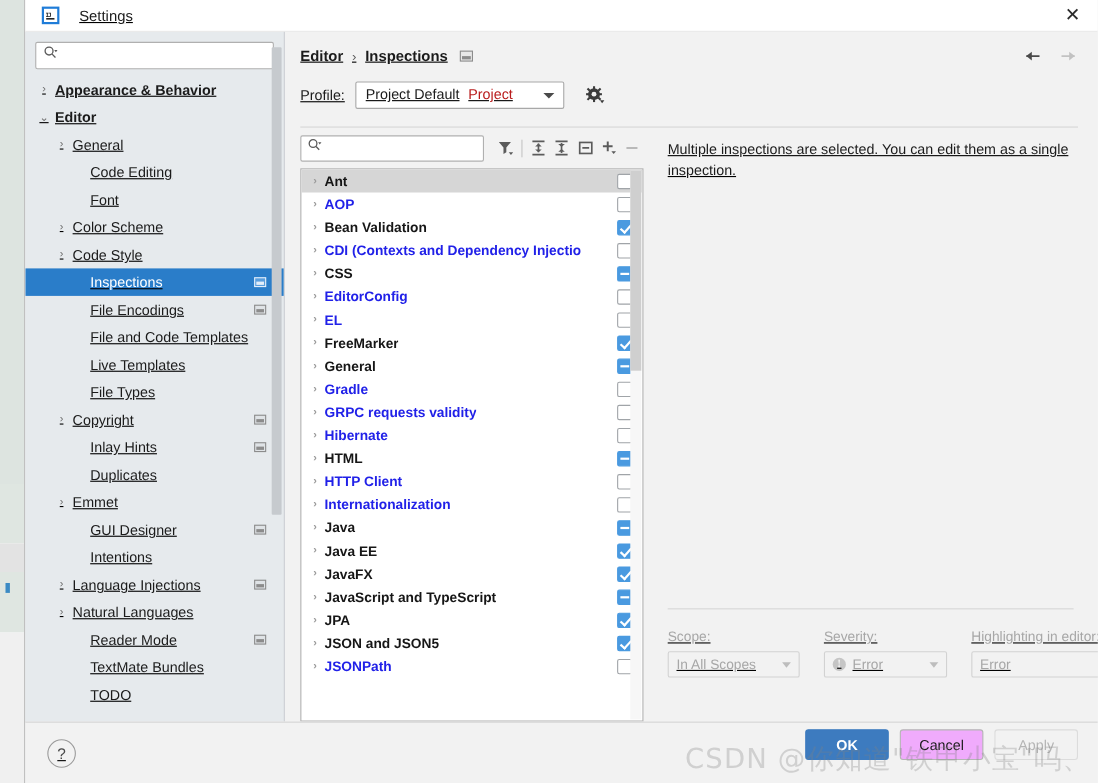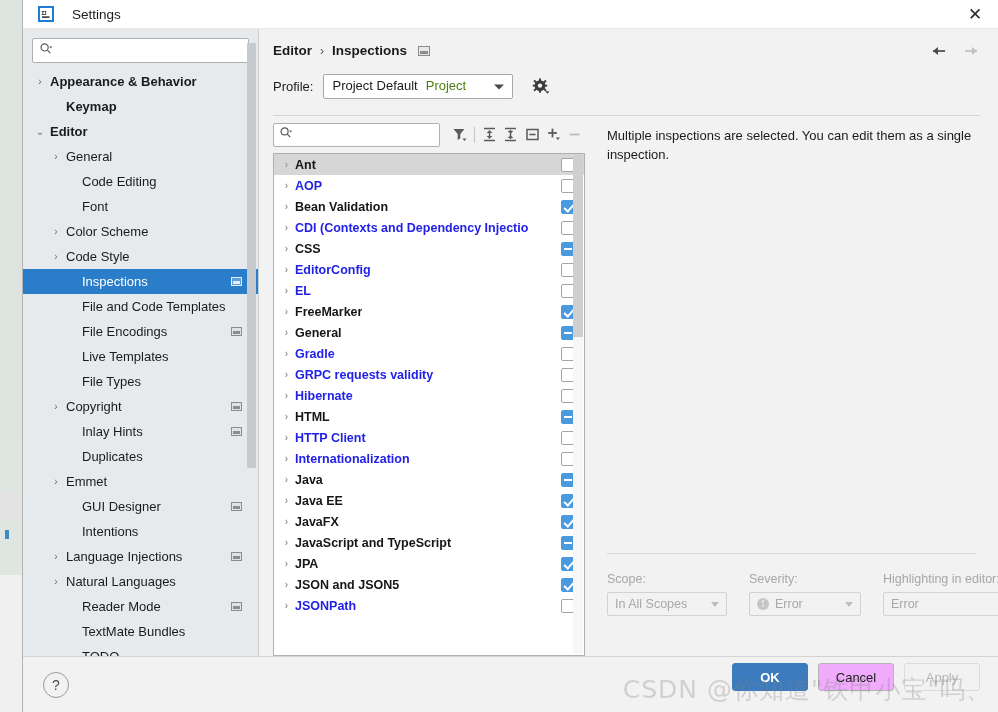--- a/index.html
+++ b/index.html
@@ -26,21 +26,21 @@
   .bg-d { top: 520px; height: 55px; background: #dfe6e1; }
   .bg-e { top: 575px; height: 137px; background: #f0f0f0; }
   .bg-dot { position: absolute; left: 5px; top: 530px; width: 4px; height: 9px; background: #3b8ac4; }
 
   
   .dialog {
     position: absolute; left: 22px; top: 0;
     width: 976px; height: 712px;
     background: #f2f2f2;
     border-left: 1px solid #b4b4b4;
-    display: flex; flex-direction: column;
+    display: flex; flex-direction: column; text-decoration: underline;
   }
 
   
   .titlebar {
     height: 29px; min-height: 29px;
     background: #ffffff;
     display: flex; align-items: center;
     position: relative;
     border-bottom: 1px solid #e8e8e8;
   }
@@ -162,21 +162,21 @@
     display: flex; align-items: center;
   }
   .profile-label { font-size: 13px; color: #1b1b1b; margin-right: 10px; }
   .profile-select {
     width: 190px; height: 25px;
     background: #ffffff; border: 1px solid #a8a8a8; border-radius: 2px;
     display: flex; align-items: center; padding: 0 6px 2px 8px;
     position: relative;
   }
   .profile-select .pv { font-size: 13px; color: #1b1b1b; }
-  .profile-select .ps { font-size: 13px; color: #4d7c0f; margin-left: 8px; }
+  .profile-select .ps { font-size: 13px; color: #b91c1c; margin-left: 8px; }
   .profile-select .caret {
     position: absolute; right: 8px; top: 50%; transform: translateY(-50%);
     width: 0; height: 0;
     border-left: 5px solid transparent; border-right: 5px solid transparent;
     border-top: 5px solid #4a4a4a;
   }
   .gear-btn { margin-left: 16px; width: 22px; height: 22px; display:flex; align-items:center; justify-content:center; position: relative; }
 
   .hsep { height: 1px; background: #d6d6d6; margin: 16px 18px 0 14px; }
 
@@ -354,24 +354,20 @@
             </span>
             <input type="text" placeholder="" style="">
           </div>
         </div>
 
         <div class="tree" id="tree">
             <div class="tree-row bold" style="padding-left: 10px;">
               <span class="twisty">›</span>
               <span class="lbl">Appearance &amp; Behavior</span>
             </div>
-            <div class="tree-row bold" style="padding-left: 26px;">
-              <span class="twisty"></span>
-              <span class="lbl">Keymap</span>
-            </div>
             <div class="tree-row bold" style="padding-left: 10px;">
               <span class="twisty">⌄</span>
               <span class="lbl">Editor</span>
             </div>
             <div class="tree-row" style="padding-left: 26px;">
               <span class="twisty">›</span>
               <span class="lbl">General</span>
             </div>
             <div class="tree-row" style="padding-left: 42px;">
               <span class="twisty"></span>
@@ -389,26 +385,26 @@
               <span class="twisty">›</span>
               <span class="lbl">Code Style</span>
             </div>
             <div class="tree-row selected" style="padding-left: 42px;">
               <span class="twisty"></span>
               <span class="lbl">Inspections</span>
               <span class="proj-badge"></span>
             </div>
             <div class="tree-row" style="padding-left: 42px;">
               <span class="twisty"></span>
-              <span class="lbl">File and Code Templates</span>
-            </div>
-            <div class="tree-row" style="padding-left: 42px;">
-              <span class="twisty"></span>
               <span class="lbl">File Encodings</span>
               <span class="proj-badge"></span>
+            </div>
+            <div class="tree-row" style="padding-left: 42px;">
+              <span class="twisty"></span>
+              <span class="lbl">File and Code Templates</span>
             </div>
             <div class="tree-row" style="padding-left: 42px;">
               <span class="twisty"></span>
               <span class="lbl">Live Templates</span>
             </div>
             <div class="tree-row" style="padding-left: 42px;">
               <span class="twisty"></span>
               <span class="lbl">File Types</span>
             </div>
             <div class="tree-row" style="padding-left: 26px;">

